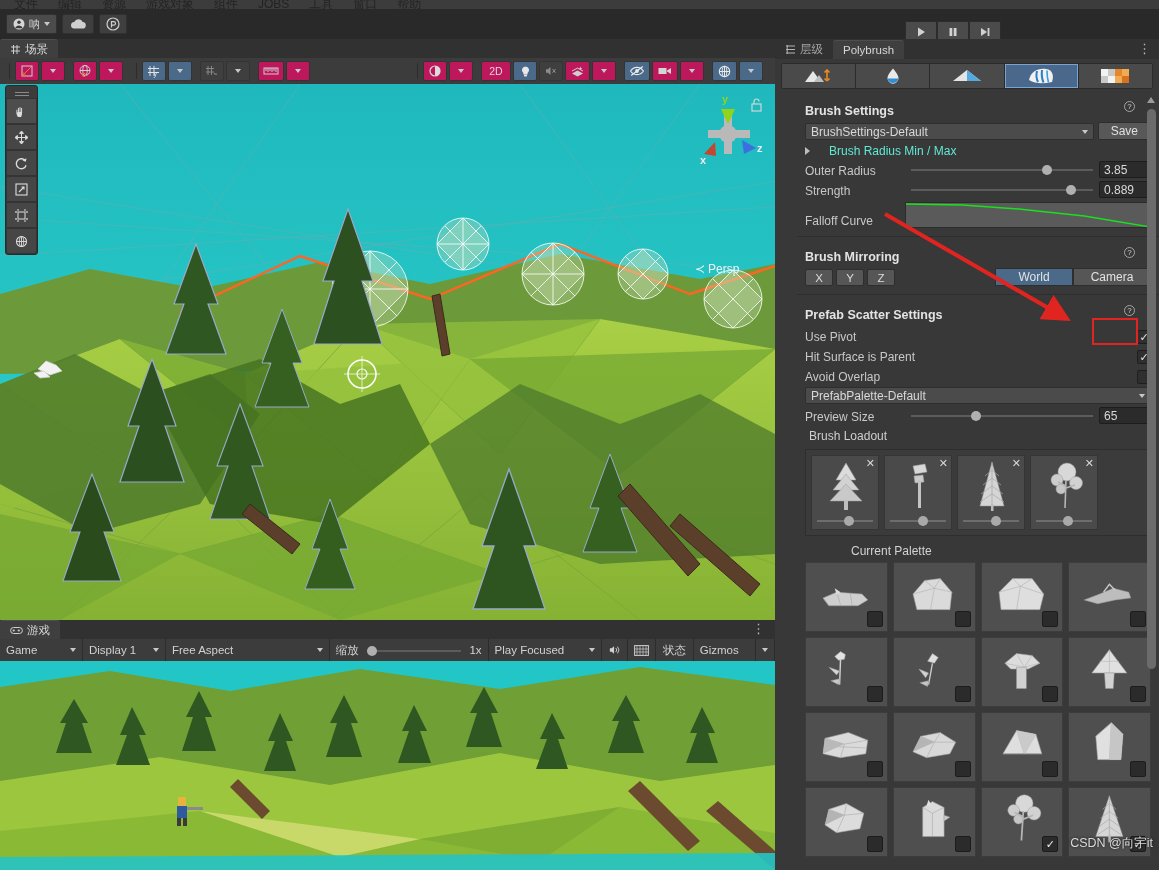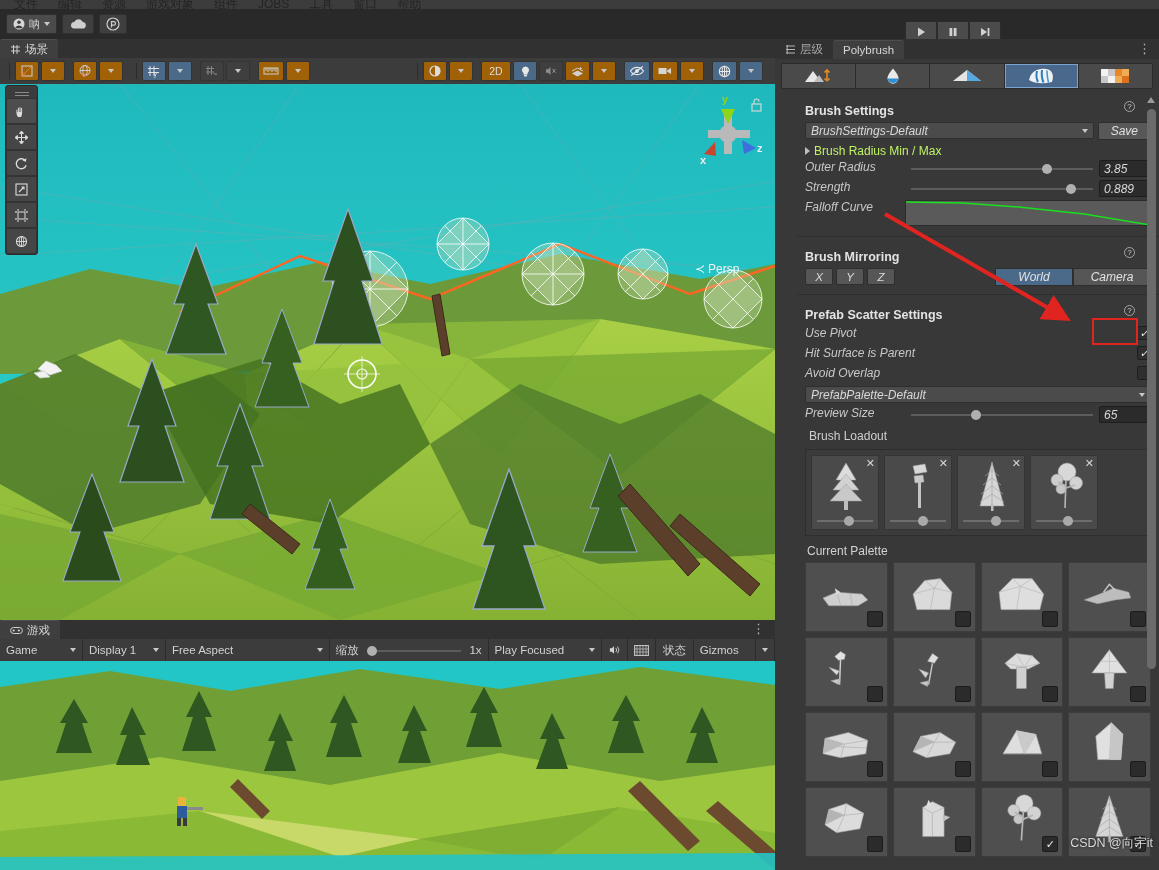--- a/index.html
+++ b/index.html
@@ -43,21 +43,21 @@
     font-size:11.5px; color:#d6d6d6; background:#3f3f3f; border-top:1px solid #4d4d4d;
     border-top-left-radius:3px;border-top-right-radius:3px;
   }
   .tabchip.inactive{ background:transparent; border-top:none; color:#a7a7a7; }
   #sceneToolbar{
     position:absolute; left:0; top:58px; width:775px; height:26px; background:#3c3c3c;
     display:flex; align-items:center; padding:0 4px;
   }
   .sgrp{ display:flex; align-items:center; margin-right:6px; }
   .sbtn{
-    height:20px; min-width:24px; background:#a16207; border:1px solid #343434; border-radius:2px;
+    height:20px; min-width:24px; background:#be185d; border:1px solid #343434; border-radius:2px;
     display:flex;align-items:center;justify-content:center; padding:0 4px; margin-right:2px; color:#d5d5d5;
     font-size:10px;
   }
   .sbtn.on{ background:#4b6a8a; }
   .sbtn.dim{ background:#3f3f3f; color:#7d7d7d; }
   .divider{ width:1px;height:16px;background:#2c2c2c;margin:0 5px; }
   #sceneView{
     position:absolute; left:0; top:84px; width:775px; height:536px; overflow:hidden;
   }
   #gameTabBar{
@@ -87,38 +87,38 @@
   .mtab.sel{ background:#49688c; box-shadow: inset 0 0 0 1px #7aa4cf; }
   #panelBody{
     position:absolute; left:0; top:56px; width:384px; height:775px; overflow:hidden;padding-left:22px;
   }
   .section{ padding:4px 8px 2px 8px; position:relative; }
   .sechead{ font-weight:bold; color:#e3e3e3; font-size:12.5px; padding:5px 0 4px 0; }
   .help{
     position:absolute; right:24px; width:11px;height:11px;border-radius:50%;
     border:1px solid #a5a5a5; color:#cfcfcf; font-size:8px; display:flex;align-items:center;justify-content:center;
   }
-  .row{ display:flex; align-items:flex-start; height:18px; margin-bottom:2px;font-style:italic; }
+  .row{ display:flex; align-items:flex-end; height:18px; margin-bottom:2px; }
   .rowlabel{ width:100px; color:#c8c8c8; font-size:12px; flex:none;}
   .dd{
     flex:1; height:17px; background:#4b4b4b; border:1px solid #2e2e2e; border-radius:2px;
     display:flex;align-items:center;justify-content:space-between; padding:0 5px; color:#d8d8d8; font-size:12px;
   }
   .btnsm{
     height:18px; background:#585858; border:1px solid #2e2e2e; border-radius:2px; color:#e0e0e0;
     display:flex;align-items:center;justify-content:center; padding:0 12px; font-size:12px; margin-left:4px;
   }
   .slider{ flex:1; height:17px; position:relative; margin:0 6px; }
   .slider .track{ position:absolute; left:0; right:0; top:8px; height:2px; background:#5c5c5c; }
   .slider .knob{ position:absolute; top:4px; width:10px;height:10px;border-radius:50%; background:#b0b0b0; }
   .numfield{
     width:52px; height:17px; background:#2b2b2b; border:1px solid #1d1d1d; border-radius:2px;
     color:#d9d9d9; font-size:12px; display:flex; align-items:center; padding-left:4px; flex:none;
   }
-  .foldout{ display:flex;align-items:center; gap:4px; height:18px; color:#bef264; font-size:12px; }
+  .foldout{ display:flex;align-items:center; gap:19px; height:18px; color:#5eead4; font-size:12px; }
   .tri{ width:0;height:0;border-top:4px solid transparent;border-bottom:4px solid transparent;border-left:5px solid #bdbdbd; }
   .curvebox{ flex:1; height:26px; background:#5a5a5a; border:1px solid #2c2c2c; position:relative; overflow:hidden; margin-left:0; }
   .mirbtn{
     width:28px;height:17px;background:#565656;border:1px solid #2e2e2e;border-radius:2px;
     display:flex;align-items:center;justify-content:center;color:#dcdcdc;font-size:11.5px;margin-right:3px;
   }
   .wcbtn{
     width:78px;height:18px;border:1px solid #2e2e2e;display:flex;align-items:center;justify-content:center;
     color:#e2e2e2;font-size:12px;background:#565656;
   }
@@ -128,21 +128,21 @@
     display:flex;align-items:center;justify-content:center;color:#e6e6e6;font-size:11px; flex:none;
   }
   .sep{ height:1px; background:#2e2e2e; margin:4px 0; }
   
   #loadout{ margin:2px 8px 0 8px; background:#3b3b3b; border:1px solid #2e2e2e; padding:5px; display:flex; gap:5px; }
   .lcell{ width:68px;height:75px;background:#4a4a4a;border:1px solid #353535; position:relative; }
   .lcell .x{ position:absolute; right:3px; top:1px; color:#d8d8d8; font-size:11px; }
   .lcell .minislider{ position:absolute; left:5px;right:5px;bottom:7px;height:2px;background:#6d6d6d; }
   .lcell .miniknob{ position:absolute; bottom:3px; width:10px;height:10px;border-radius:50%;background:#a9a9a9; }
   
-  #paletteHead{ padding:8px 10px 4px 10px; color:#d2d2d2; font-size:12px; }
+  #paletteHead{ padding:8px 10px 4px 10px; color:#d2d2d2; font-size:12px;margin-left:44px; }
   #paletteGrid{ margin:0 8px; display:grid; grid-template-columns:repeat(4,1fr); gap:5px; }
   .pcell{ height:70px; background:#4f4f4f; border:1px solid #3c3c3c; position:relative; }
   .pchk{ position:absolute; right:4px; bottom:4px; width:16px;height:16px;background:#2b2b2b;border:1px solid #1c1c1c;border-radius:2px;
          display:flex;align-items:center;justify-content:center;color:#efefef;font-size:11px;}
   #vscroll{ position:absolute; right:2px; top:58px; width:11px; height:770px; }
   #vscroll .thumb{ position:absolute; top:12px; left:1px; width:9px; height:560px; background:#6b6b6b; border-radius:5px; }
   #vscroll .uparrow{ position:absolute; top:0; left:1px; width:0;height:0;
     border-left:4px solid transparent;border-right:4px solid transparent;border-bottom:6px solid #9a9a9a; }
   
   #annotArrow{ position:absolute; left:775px; top:39px; width:384px; height:831px; pointer-events:none; }

